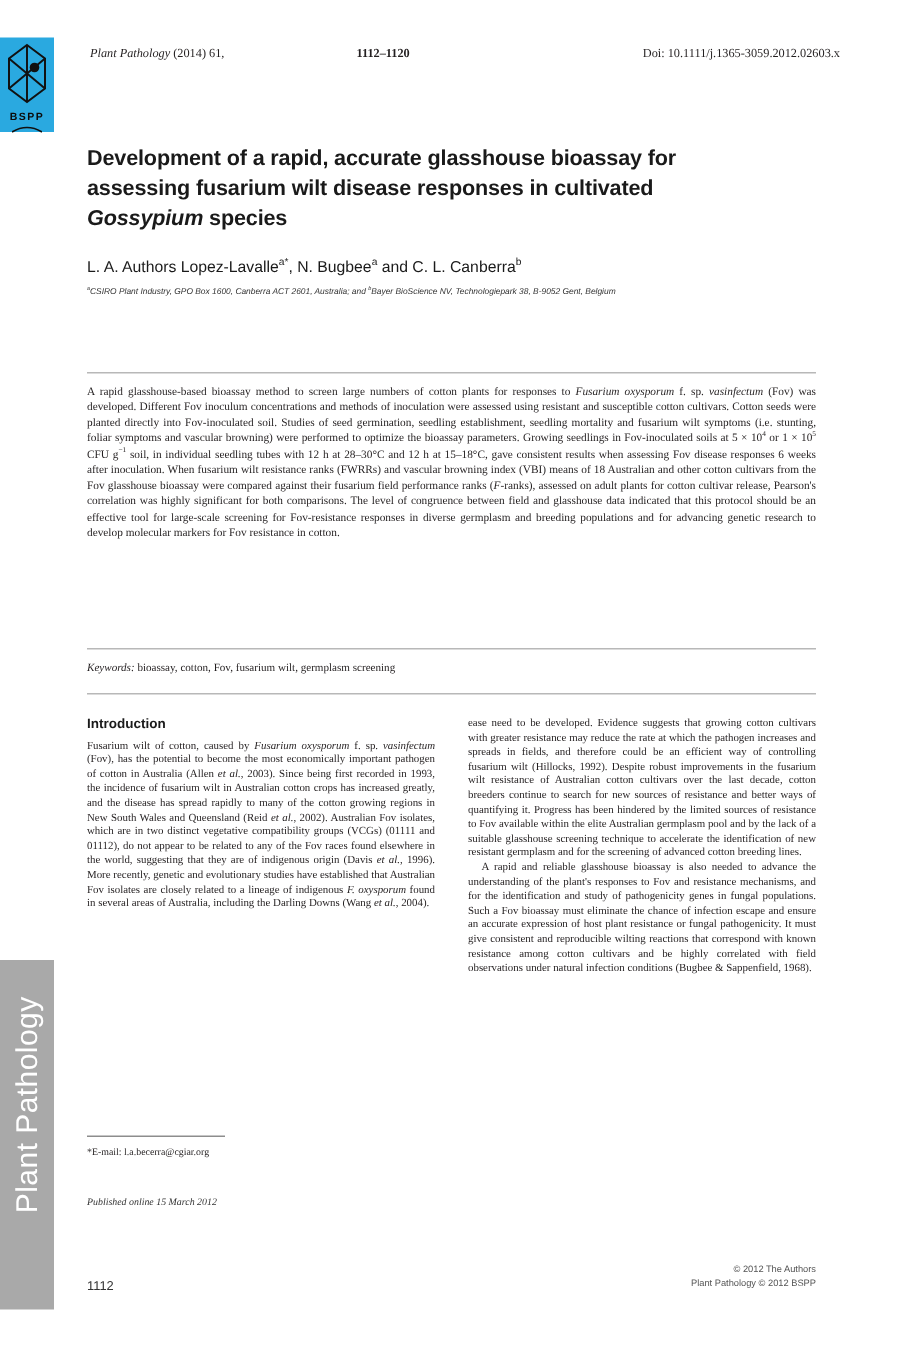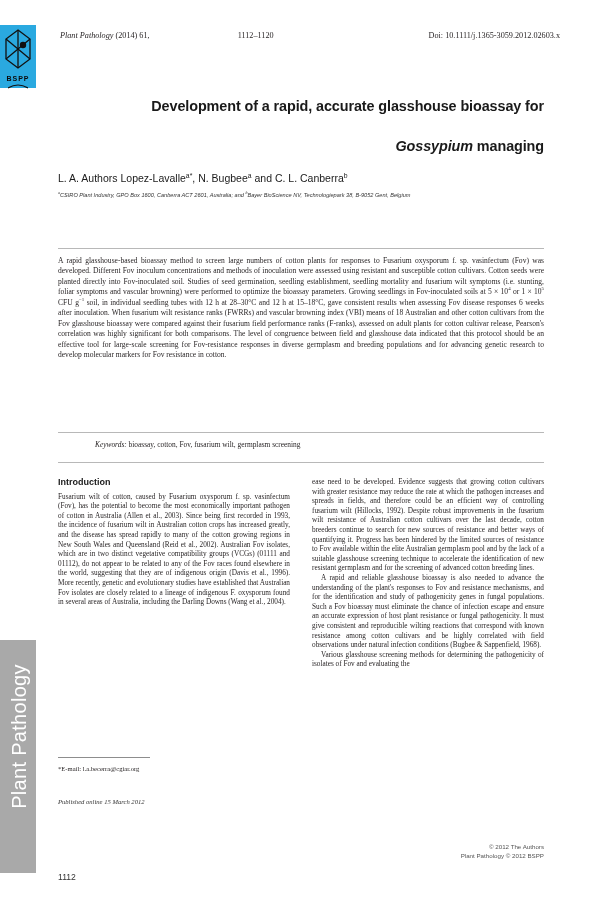--- a/index.html
+++ b/index.html
@@ -47,29 +47,29 @@
     text-align:center;letter-spacing:.3px;
     pointer-events:none;
   }
 
   
   .runhead{
     position:absolute;left:60px;top:31px;width:500px;height:12px;
     font-size:8.2px;
   }
   .runhead .jn{font-style:italic;}
-  .runhead .vol{font-weight:normal;margin-left:43px;}
+  .runhead .vol{font-weight:bold;margin-left:43px;}
   .runhead .doi{position:absolute;right:0;top:0;font-style:normal;}
 
   
   .title{
     position:absolute;left:58px;top:96px;width:486px;
     font-family:"Liberation Sans", sans-serif;
     font-size:14.4px;font-weight:bold;line-height:20px;
-    letter-spacing:-.1px;color:#1a1a1a;text-align:right;
+    letter-spacing:-.1px;color:#1a1a1a;
   }
   .title .it{font-style:italic;}
 
   
   .authors{
     position:absolute;left:58px;top:172px;width:486px;
     font-family:"Liberation Sans", sans-serif;
     font-size:10.5px;color:#1a1a1a;
   }
   .affil{
@@ -88,56 +88,56 @@
   .rule.r3{top:462px;}
 
   
   .abstract{
     position:absolute;left:58px;top:256px;width:486px;
     font-size:7.55px;line-height:10.45px;text-align:justify;
     color:#231f20;
   }
   .keywords{
     position:absolute;left:58px;top:440px;width:486px;
-    font-size:7.4px;line-height:10px;margin-left:37px;
+    font-size:7.4px;line-height:10px;
   }
   .keywords .kw{font-style:italic;}
 
   
   .col{
     position:absolute;top:478px;width:232px;
     font-size:7.25px;line-height:9.6px;text-align:justify;
     color:#231f20;
   }
   .col.left{left:58px;}
   .col.right{left:312px;}
   .h2{
     font-family:"Liberation Sans", sans-serif;
     font-size:9px;font-weight:bold;margin:0 0 5px 0;color:#1a1a1a;
   }
   .col p{margin:0;text-indent:9px;}
   .col p.noind{text-indent:0;}
-  .it{}
+  .it{font-style:italic;}
 
   
   .fnrule{
     position:absolute;left:58px;top:757px;width:92px;height:1px;background:#8d8d8d;
   }
   .footnote{
     position:absolute;left:58px;top:764px;width:232px;
     font-size:6.6px;line-height:9px;
   }
   .pubonline{
     position:absolute;left:58px;top:797px;width:232px;
     font-size:6.6px;font-style:italic;line-height:9px;color:#333;
   }
 
   
   .folio{
-    position:absolute;left:58px;top:872px;
+    position:absolute;left:58px;top:852px;
     font-family:"Liberation Sans", sans-serif;
     font-size:8.6px;color:#333;
   }
   .copyright{
     position:absolute;right:56px;top:842px;width:220px;
     text-align:right;
     font-family:"Liberation Sans", sans-serif;
     font-size:6.2px;line-height:9.4px;color:#555;
   }
 </style>
@@ -167,22 +167,22 @@
   <div class="journal-band"></div>
   <div class="journal-band-label">Plant Pathology</div>
 
   <div class="runhead">
     <span class="jn">Plant Pathology</span><span>&nbsp;</span><span>(2014) 61,</span><span class="vol">&nbsp;</span><span class="vol">1112–1120</span>
     <span class="doi">Doi: 10.1111/j.1365-3059.2012.02603.x</span>
   </div>
 
   <div class="title">
     <span>Development of a rapid, accurate glasshouse bioassay for</span><br>
-    <br>
-    <span class="it">Gossypium</span><span> managing</span>
+    <span>assessing fusarium wilt disease responses in cultivated</span><br>
+    <span class="it">Gossypium</span><span> species</span>
   </div>
 
   <div class="authors">
     <span>L. A. Authors Lopez-Lavalle</span><sup>a*</sup><span>, N. Bugbee</span><sup>a</sup><span> and C. L. Canberra</span><sup>b</sup>
   </div>
 
   <div class="affil">
     <sup>a</sup><span>CSIRO Plant Industry, GPO Box 1600, Canberra ACT 2601, Australia; and </span><sup>b</sup><span>Bayer BioScience NV, Technologiepark 38, B-9052 Gent, Belgium</span>
   </div>
 
@@ -202,21 +202,20 @@
     <div class="h2">Introduction</div>
     <div>
         <p class="noind"><span>Fusarium wilt of cotton, caused by </span><span class="it">Fusarium oxysporum</span><span> f. sp. </span><span class="it">vasinfectum</span><span> (Fov), has the potential to become the most economically important pathogen of cotton in Australia (Allen </span><span class="it">et al.</span><span>, 2003). Since being first recorded in 1993, the incidence of fusarium wilt in Australian cotton crops has increased greatly, and the disease has spread rapidly to many of the cotton growing regions in New South Wales and Queensland (Reid </span><span class="it">et al.</span><span>, 2002). Australian Fov isolates, which are in two distinct vegetative compatibility groups (VCGs) (01111 and 01112), do not appear to be related to any of the Fov races found elsewhere in the world, suggesting that they are of indigenous origin (Davis </span><span class="it">et al.</span><span>, 1996). More recently, genetic and evolutionary studies have established that Australian Fov isolates are closely related to a lineage of indigenous </span><span class="it">F. oxysporum</span><span> found in several areas of Australia, including the Darling Downs (Wang </span><span class="it">et al.</span><span>, 2004).</span></p>
       </div>
   </div>
 
   <div class="col right">
     <div>
         <p class="noind"><span>ease need to be developed. Evidence suggests that growing cotton cultivars with greater resistance may reduce the rate at which the pathogen increases and spreads in fields, and therefore could be an efficient way of controlling fusarium wilt (Hillocks, 1992). Despite robust improvements in the fusarium wilt resistance of Australian cotton cultivars over the last decade, cotton breeders continue to search for new sources of resistance and better ways of quantifying it. Progress has been hindered by the limited sources of resistance to Fov available within the elite Australian germplasm pool and by the lack of a suitable glasshouse screening technique to accelerate the identification of new resistant germplasm and for the screening of advanced cotton breeding lines.</span></p>
         <p><span>A rapid and reliable glasshouse bioassay is also needed to advance the understanding of the plant's responses to Fov and resistance mechanisms, and for the identification and study of pathogenicity genes in fungal populations. Such a Fov bioassay must eliminate the chance of infection escape and ensure an accurate expression of host plant resistance or fungal pathogenicity. It must give consistent and reproducible wilting reactions that correspond with known resistance among cotton cultivars and be highly correlated with field observations under natural infection conditions (Bugbee &amp; Sappenfield, 1968).</span></p>
-        <p><span>Various glasshouse screening methods for determining the pathogenicity of isolates of Fov and evaluating the</span></p>
       </div>
   </div>
 
   <div class="fnrule"></div>
   <div class="footnote">
     <span>*</span><span>E-mail: </span><span>l.a.becerra@cgiar.org</span>
   </div>
   <div class="pubonline">Published online 15 March 2012</div>
 
   <div class="folio">1112</div>

